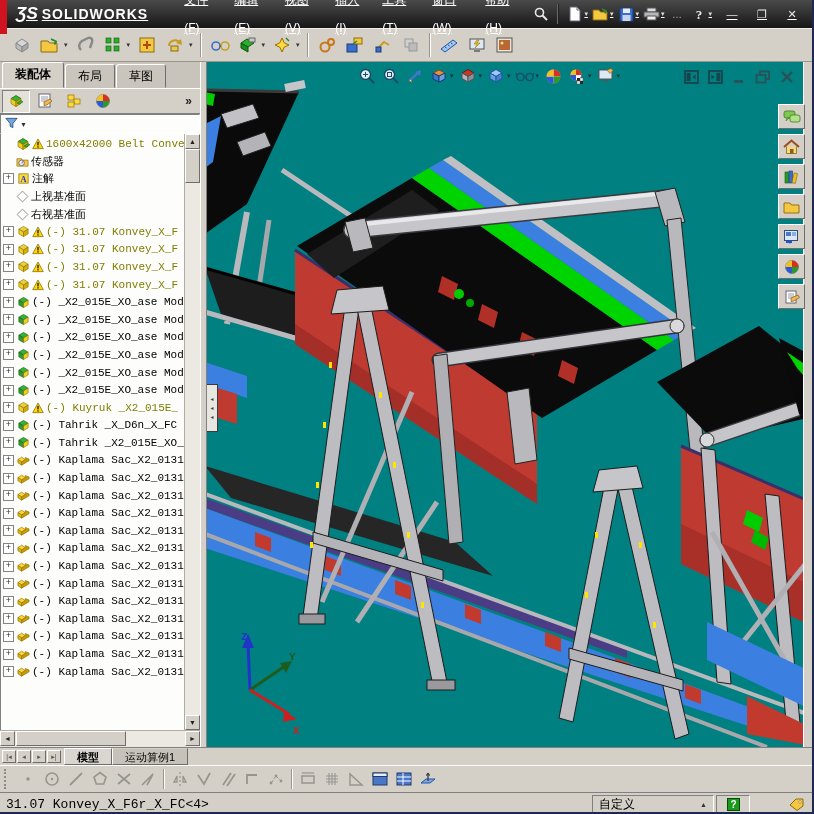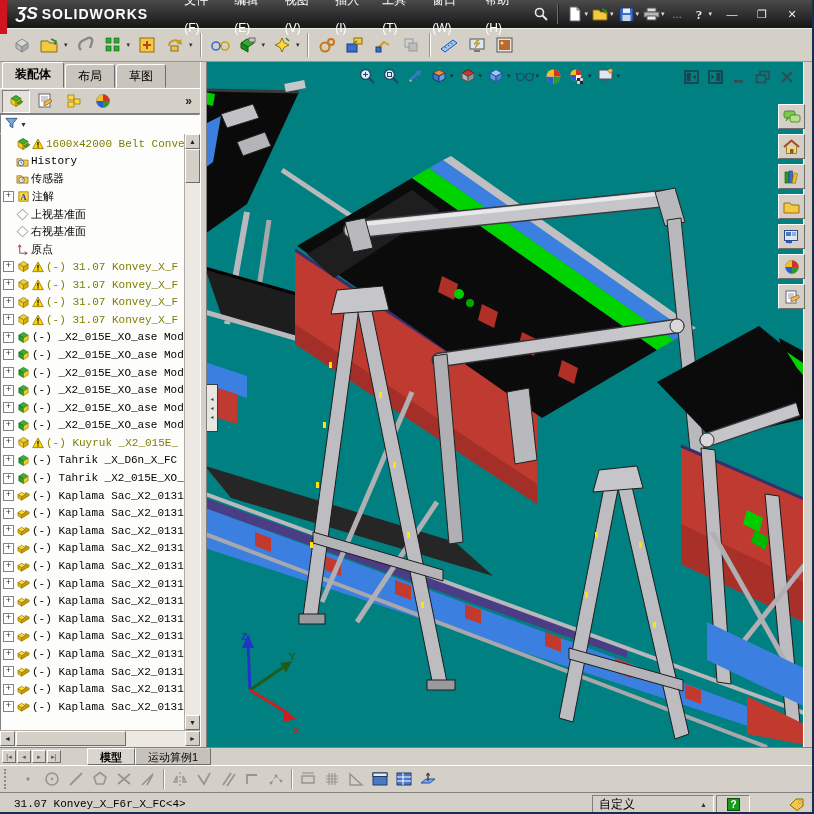--- a/index.html
+++ b/index.html
@@ -1,19 +1,19 @@
 <!DOCTYPE html>
 <html><head>
 <meta charset="utf-8">
 <style>
   html,body{margin:0;padding:0;background:#555;font-family:"Liberation Sans","DejaVu Sans",sans-serif;}
   #win{position:relative;width:814px;height:814px;background:#d4d0c8;overflow:hidden;
        border-right:2px solid #1c2a52;border-bottom:2px solid #1c2a52;box-sizing:border-box;}
   
-  #titlebar{position:relative;height:28px;background:linear-gradient(#4a4a4a,#161616);display:flex;align-items:center;color:#fff;}
+  #titlebar{position:relative;height:28px;background:linear-gradient(#4a4a4a,#161616);display:flex;align-items:center;color:#fff;text-decoration:underline;}
   #redstripe{position:absolute;left:0;top:0;width:7px;height:34px;background:#cf1420;z-index:40;}
   #logo{display:flex;align-items:baseline;margin-left:16px;margin-right:26px;white-space:nowrap;}
   #logo .lg1{font-style:italic;font-weight:bold;font-size:17px;margin-right:4px;}
   #logo .lg2{font-weight:bold;font-size:14px;letter-spacing:1px;}
   .menu-item{font-size:12px;padding:0 10px;line-height:28px;cursor:default;}
   #qicons{display:flex;align-items:center;margin-left:4px;}
   .qbtn{width:22px;height:20px;display:flex;align-items:center;justify-content:center;}
   .qcaret{font-size:7px;color:#ddd;margin:0 2px 0 -2px;}
   .tbsep{width:1px;height:20px;background:#6a6a6a;border-right:1px solid #222;margin:0 5px;}
   #winbtns{margin-left:auto;display:flex;margin-right:8px;}
@@ -63,33 +63,33 @@
   .hbtn{width:24px;height:22px;display:flex;align-items:center;justify-content:center;}
   .hcaret{font-size:7px;color:#0b3a3a;margin:0 2px 0 -1px;}
   #mdibtns{position:absolute;top:8px;right:18px;display:flex;align-items:center;z-index:10;}
   .mdibtn{margin-left:9px;display:flex;}
   #taskstrip{position:absolute;right:0;top:0;bottom:0;width:8px;background:#d4d0c8;border-left:1px solid #fff;z-index:11;}
   #taskbtns{position:absolute;right:7px;top:42px;z-index:12;}
   .taskbtn{width:27px;height:25px;background:#d4d0c8;border:1px solid;border-color:#fff #6d6d6d #6d6d6d #fff;display:flex;align-items:center;justify-content:center;margin-bottom:5px;box-sizing:border-box;}
   #splithandle{position:absolute;left:0;top:322px;width:10px;height:46px;background:#e8e6e0;border:1px solid #3a3a3a;border-left:none;z-index:9;
     display:flex;flex-direction:column;align-items:center;justify-content:center;color:#444;font-size:6px;line-height:9px;}
   
-  #bottomtabs{height:17px;background:#d4d0c8;border-top:1px solid #808080;display:flex;align-items:stretch;gap:23px;}
+  #bottomtabs{height:17px;background:#d4d0c8;border-top:1px solid #808080;display:flex;align-items:stretch;}
   #tabnav{display:flex;align-items:center;padding:1px 2px;}
   .navbtn{width:14px;height:13px;border:1px solid;border-color:#fff #6d6d6d #6d6d6d #fff;background:#d4d0c8;font-size:7px;display:flex;align-items:center;justify-content:center;color:#555;margin-right:1px;box-sizing:border-box;}
   .btab{font-size:11px;padding:1px 12px 0;border:1px solid;border-color:#d4d0c8 #6d6d6d #6d6d6d #fff;background:#c6c2ba;display:flex;align-items:center;}
   .btab.active{background:#d9d6cf;font-weight:bold;border-top-color:#fff;}
   
   #btoolbar{height:26px;background:#d4d0c8;border-top:1px solid #fff;display:flex;align-items:center;padding-left:4px;}
   #btgrip{width:4px;height:20px;border-left:2px dotted #8a8a8a;margin-right:6px;}
   .bbtn{width:24px;height:22px;display:flex;align-items:center;justify-content:center;}
   .bsep{width:1px;height:20px;background:#9a968e;border-right:1px solid #fff;margin:0 3px;}
   
   #statusbar{height:22px;background:#d4d0c8;border-top:1px solid #808080;display:flex;align-items:center;font-size:11px;}
-  #statusleft{flex:1;padding-left:14px;font-family:"Liberation Mono","DejaVu Sans Mono",monospace;font-size:11px;color:#000;white-space:nowrap;overflow:hidden;}
+  #statusleft{flex:1;padding-left:6px;font-family:"Liberation Mono","DejaVu Sans Mono",monospace;font-size:13px;color:#000;white-space:nowrap;overflow:hidden;}
   .scell{border:1px solid;border-color:#808080 #fff #fff #808080;height:17px;display:flex;align-items:center;justify-content:center;padding:0 6px;margin-right:2px;font-size:12px;white-space:nowrap;}
   .scell.thin{width:4px;padding:0;}
   #custcell{width:108px;justify-content:flex-start;position:relative;}
   #custcaret{font-size:7px;color:#333;position:absolute;right:6px;top:5px;}
   #helpcell{width:20px;}
   #tagwrap{width:52px;display:flex;justify-content:flex-end;padding-right:8px;}
 </style>
 </head>
 <body>
 
@@ -354,31 +354,20 @@
                   <rect x="6.3" y="9.6" width="1.4" height="1.5" fill="#000"></rect>
                 </svg>
               </span>
               <span class="tlabel olive">1600x42000 Belt Conveyor</span>
             </div>
             <div class="trow">
               <span class="plusgap"></span>
               <span class="ticon">
                 <svg width="13" height="13" viewBox="0 0 14 14">
                   <path d="M1 4h5l1 1.5h6V12H1Z" fill="#f7c84b" stroke="#8a6a10" stroke-width=".7"></path>
-                  <circle cx="5.5" cy="8.5" r="3" fill="#e8f4ff" stroke="#2255aa" stroke-width=".8"></circle>
-                  <path d="M5.5 6.8v1.7l1.2.8" stroke="#2255aa" stroke-width=".8" fill="none"></path>
-                </svg>
-              </span>
-              <span class="tlabel">History</span>
-            </div>
-            <div class="trow">
-              <span class="plusgap"></span>
-              <span class="ticon">
-                <svg width="13" height="13" viewBox="0 0 14 14">
-                  <path d="M1 4h5l1 1.5h6V12H1Z" fill="#f7c84b" stroke="#8a6a10" stroke-width=".7"></path>
                   <circle cx="6" cy="8.5" r="3" fill="#dfeffa" stroke="#555" stroke-width=".8"></circle>
                   <path d="M6 8.5L7.8 7" stroke="#c00" stroke-width=".9"></path>
                 </svg>
               </span>
               <span class="tlabel">传感器</span>
             </div>
             <div class="trow">
               <span class="plus">+</span>
               <span class="ticon">
                 <svg width="13" height="13" viewBox="0 0 14 14">
@@ -398,31 +387,20 @@
               <span class="tlabel">上视基准面</span>
             </div>
             <div class="trow">
               <span class="plusgap"></span>
               <span class="ticon">
                 <svg width="13" height="13" viewBox="0 0 14 14">
                   <path d="M7 1.2L12.8 7 7 12.8 1.2 7Z" fill="none" stroke="#8a8a8a" stroke-width="1"></path>
                 </svg>
               </span>
               <span class="tlabel">右视基准面</span>
-            </div>
-            <div class="trow">
-              <span class="plusgap"></span>
-              <span class="ticon">
-                <svg width="13" height="13" viewBox="0 0 14 14">
-                  <path d="M4 2v9M4 11h8" stroke="#555" stroke-width="1" fill="none"></path>
-                  <path d="M4 2L2.4 4.6M4 2l1.6 2.6" stroke="#c22" stroke-width="1" fill="none"></path>
-                  <path d="M12 11L9.4 9.4M12 11l-2.6 1.6" stroke="#c22" stroke-width="1" fill="none"></path>
-                </svg>
-              </span>
-              <span class="tlabel">原点</span>
             </div>
             <div class="trow">
               <span class="plus">+</span>
               <span class="ticon">
                 <svg width="13" height="13" viewBox="0 0 14 14">
                   <path d="M2 4.5L7 1.5 12 4.5 7 7.5Z" fill="#e8d040" stroke="#8f7200" stroke-width=".7"></path>
                   <path d="M2 4.5L7 7.5V12.5L2 9.5Z" fill="#f2cf1e" stroke="#8f7200" stroke-width=".7"></path>
                   <path d="M12 4.5L7 7.5V12.5L12 9.5Z" fill="#d3ae09" stroke="#8f7200" stroke-width=".7"></path>
                 </svg>
               </span>

